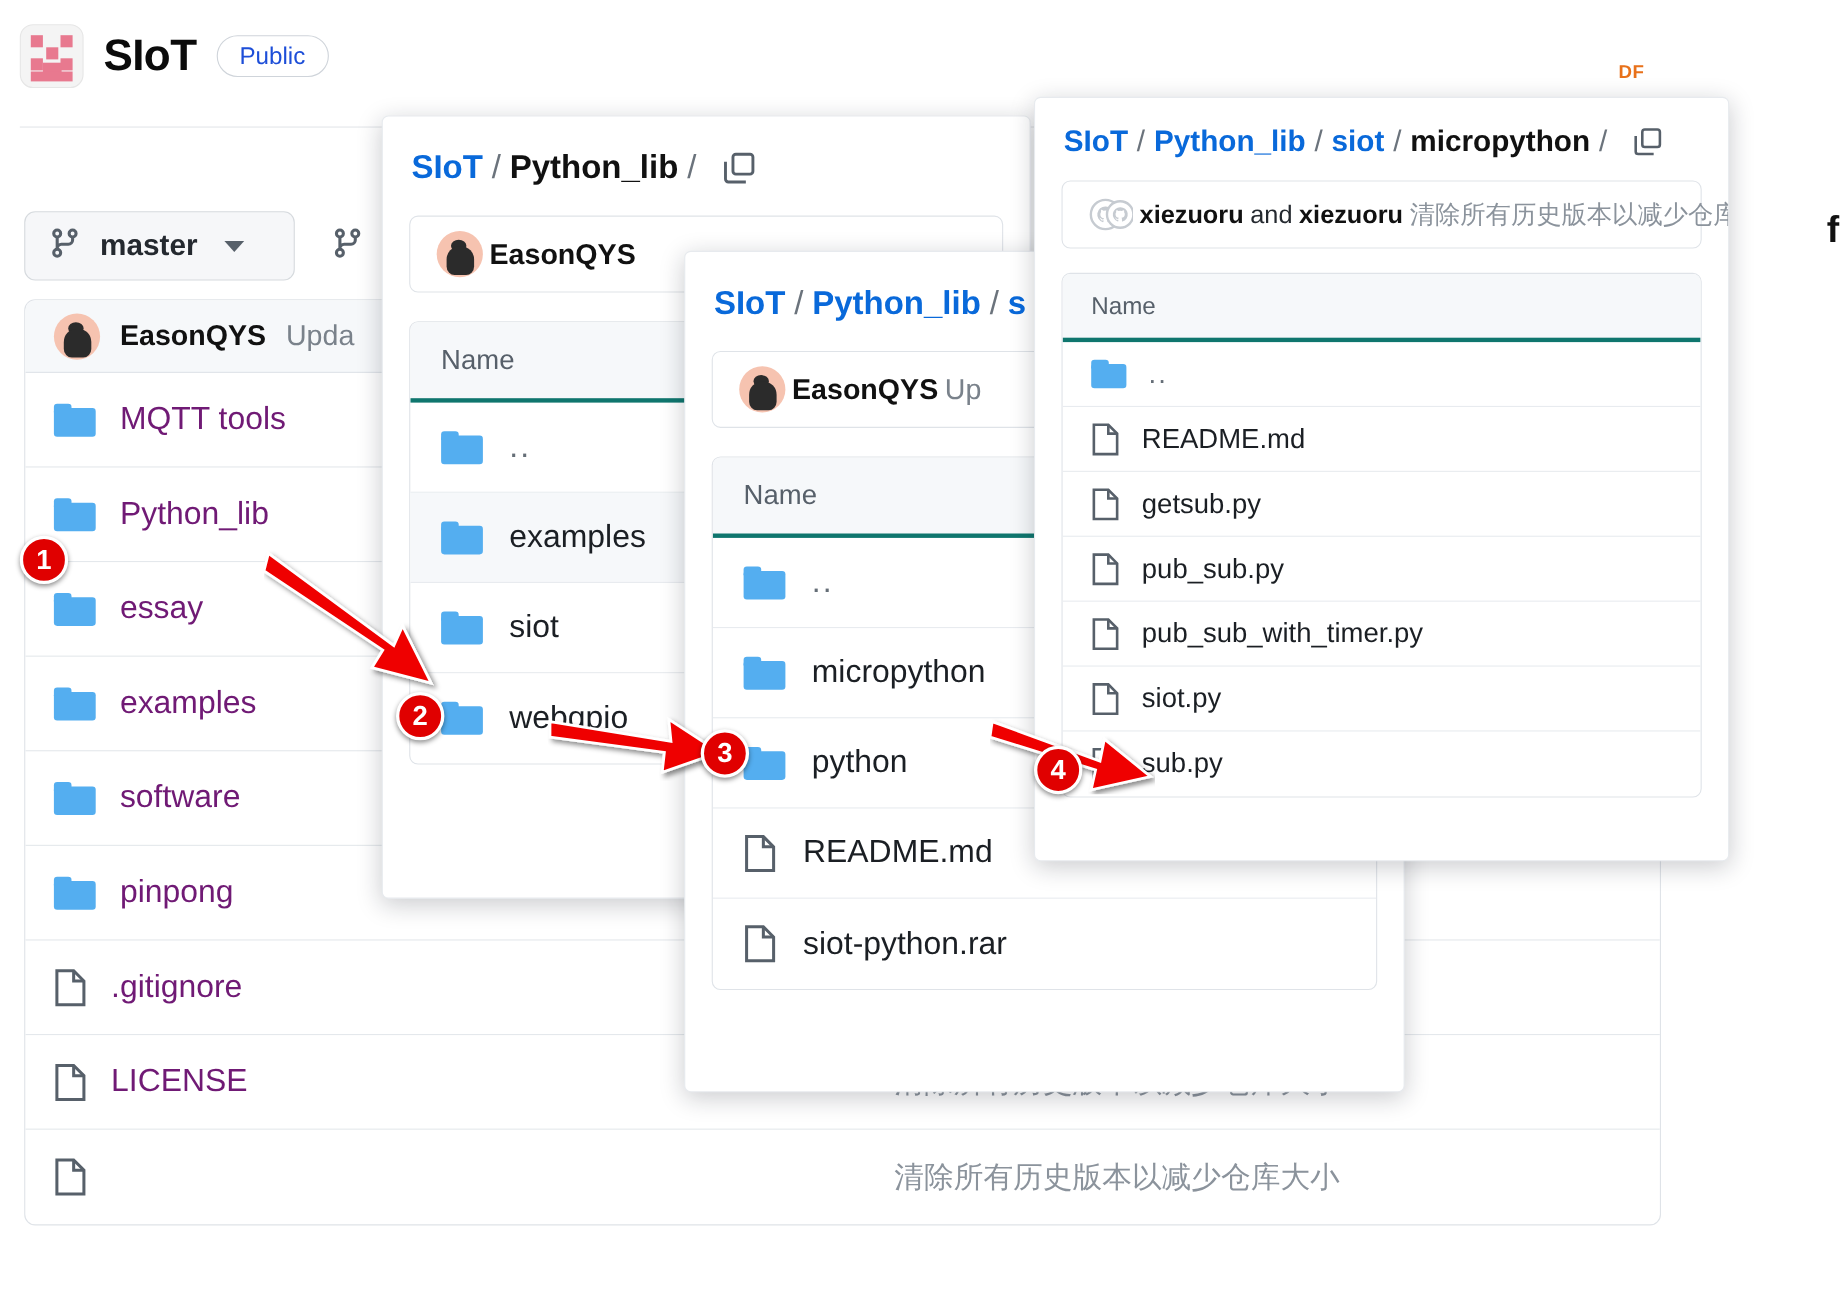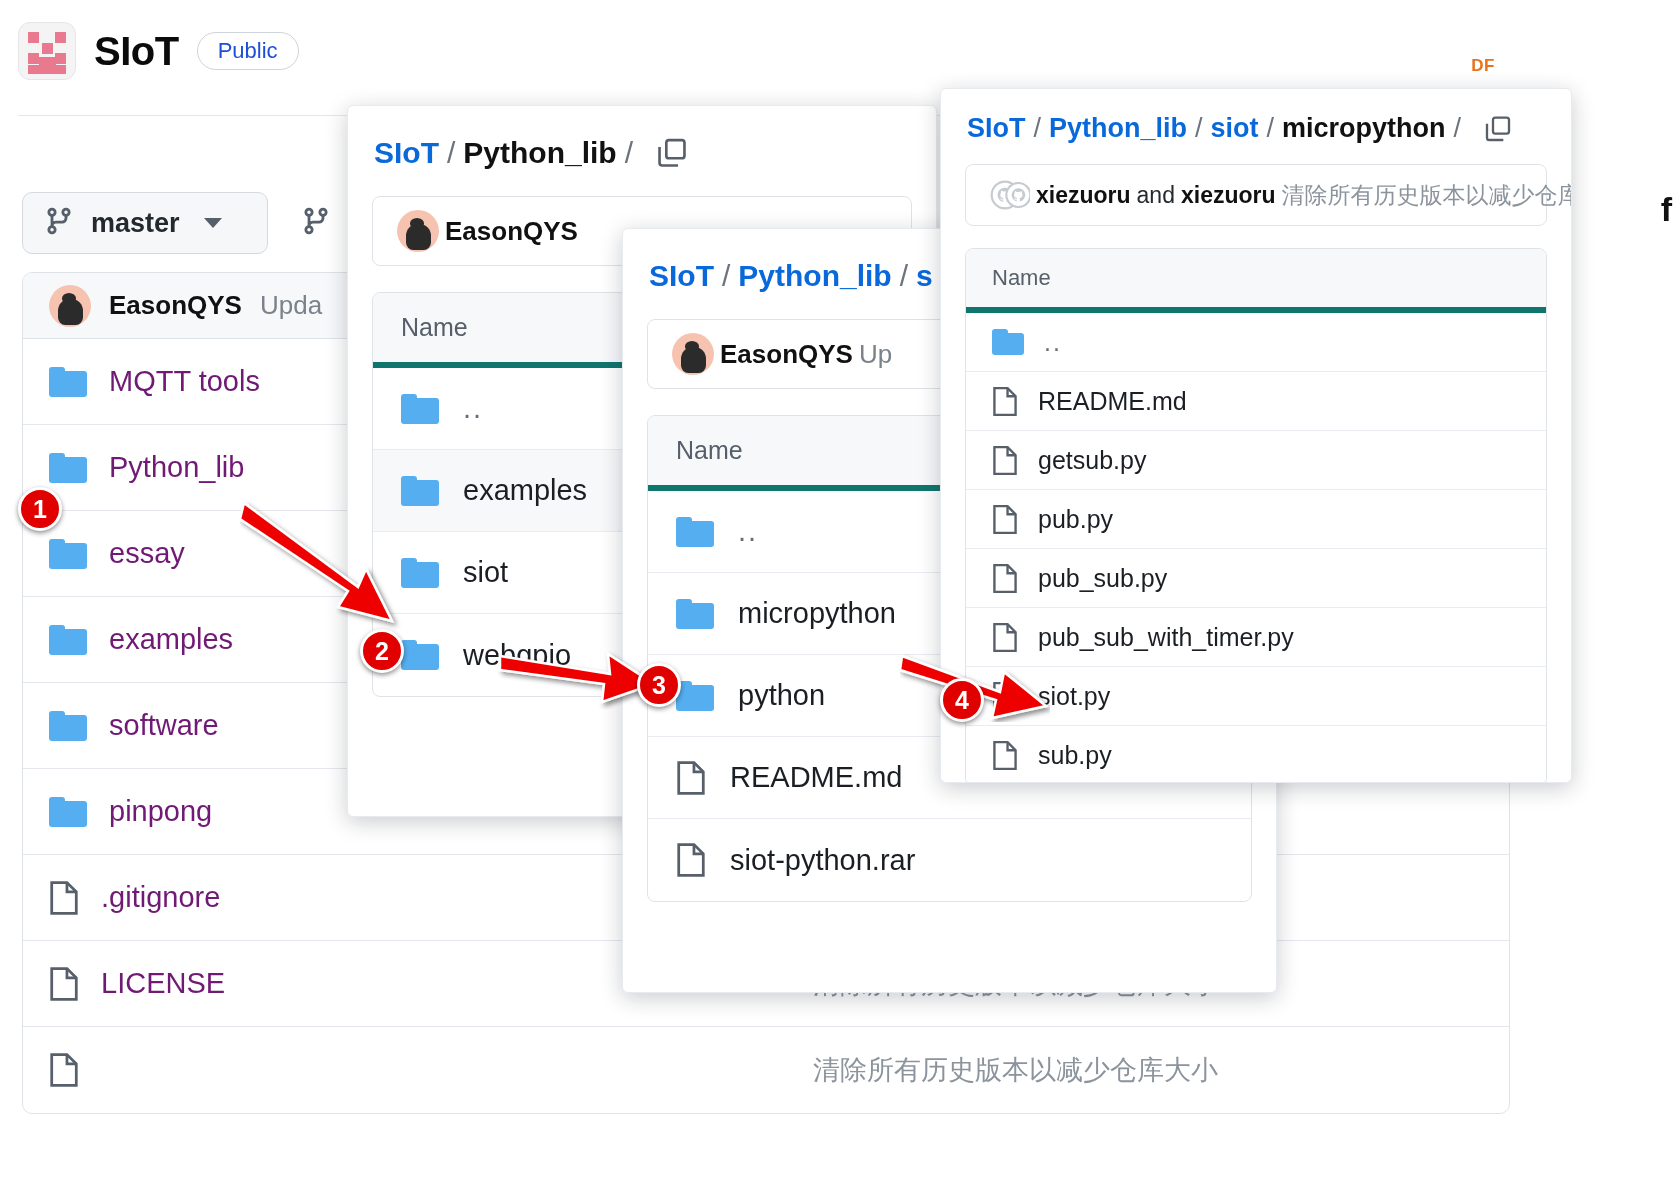--- a/index.html
+++ b/index.html
@@ -162,21 +162,21 @@
     height: 70px; padding: 0 24px;
     box-sizing: border-box;
     white-space: nowrap;
   }
   .panel .tablebox {
     margin: 26px 24px 0 24px;
     border: 1px solid #dfe3e8; border-radius: 8px;
     background: #fff; overflow: hidden;
   }
   .thead {
-    background: #f6f8fa; border-bottom: 6px solid #0f766e;
+    background: #f6f8fa; border-bottom: 4px solid #0f766e;
     padding: 20px 28px; font-size: 25px; color: #57606a;
   }
   .prow {
     display: flex; align-items: center; gap: 24px;
     height: 82px; padding: 0 28px;
     border-bottom: 1px solid #e8ebef;
     box-sizing: border-box;
   }
   .prow:last-child { border-bottom: none; }
   .prow.alt { background: #f6f8fa; }
@@ -484,29 +484,20 @@
       </span>
       <span class="pname">getsub.py</span>
     </div>
     <div class="prow">
       <span class="ic-file">
         <svg width="26" height="31" viewBox="0 0 14 17" fill="none" stroke="#57606a" stroke-width="1.3">
           <path d="M1.2 1.2h7.2l4.4 4.4v10.2H1.2z"></path>
             <path d="M8.4 1.2v4.4h4.4"></path>
         </svg>
       </span>
-      <span class="pname">pub.py</span>
-    </div>
-    <div class="prow">
-      <span class="ic-file">
-        <svg width="26" height="31" viewBox="0 0 14 17" fill="none" stroke="#57606a" stroke-width="1.3">
-          <path d="M1.2 1.2h7.2l4.4 4.4v10.2H1.2z"></path>
-            <path d="M8.4 1.2v4.4h4.4"></path>
-        </svg>
-      </span>
       <span class="pname">pub_sub.py</span>
     </div>
     <div class="prow">
       <span class="ic-file">
         <svg width="26" height="31" viewBox="0 0 14 17" fill="none" stroke="#57606a" stroke-width="1.3">
           <path d="M1.2 1.2h7.2l4.4 4.4v10.2H1.2z"></path>
             <path d="M8.4 1.2v4.4h4.4"></path>
         </svg>
       </span>
       <span class="pname">pub_sub_with_timer.py</span>

